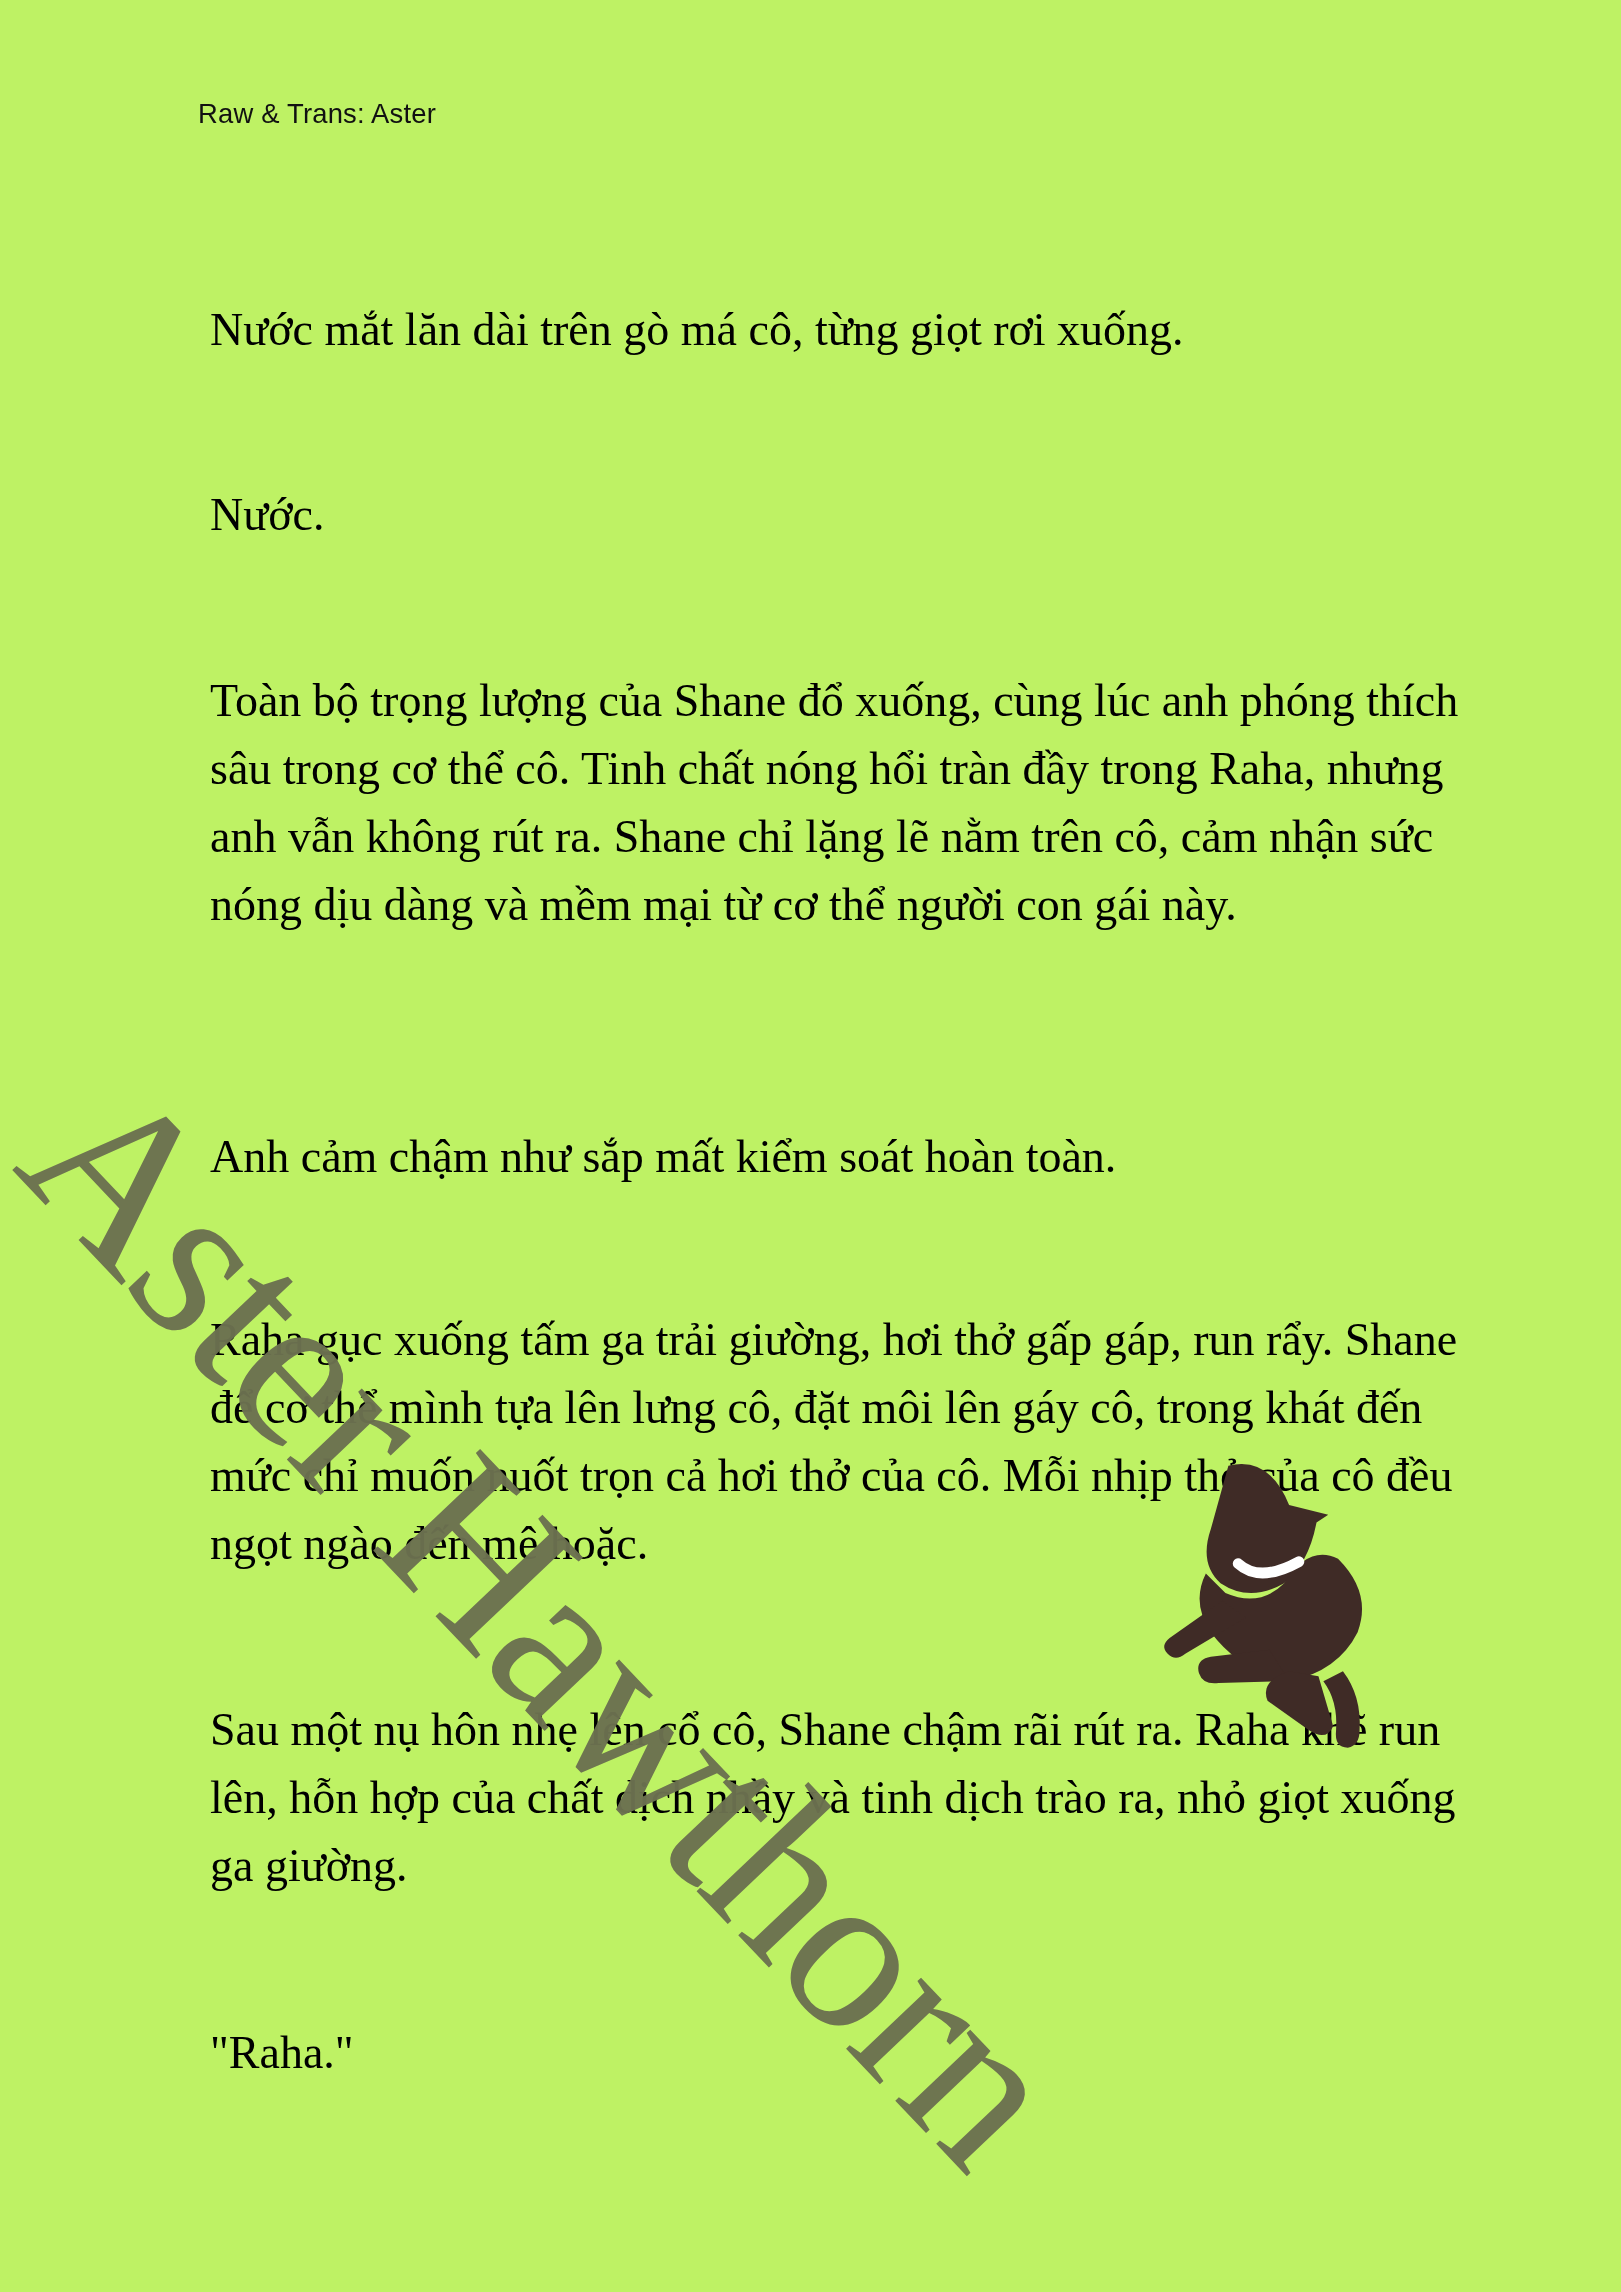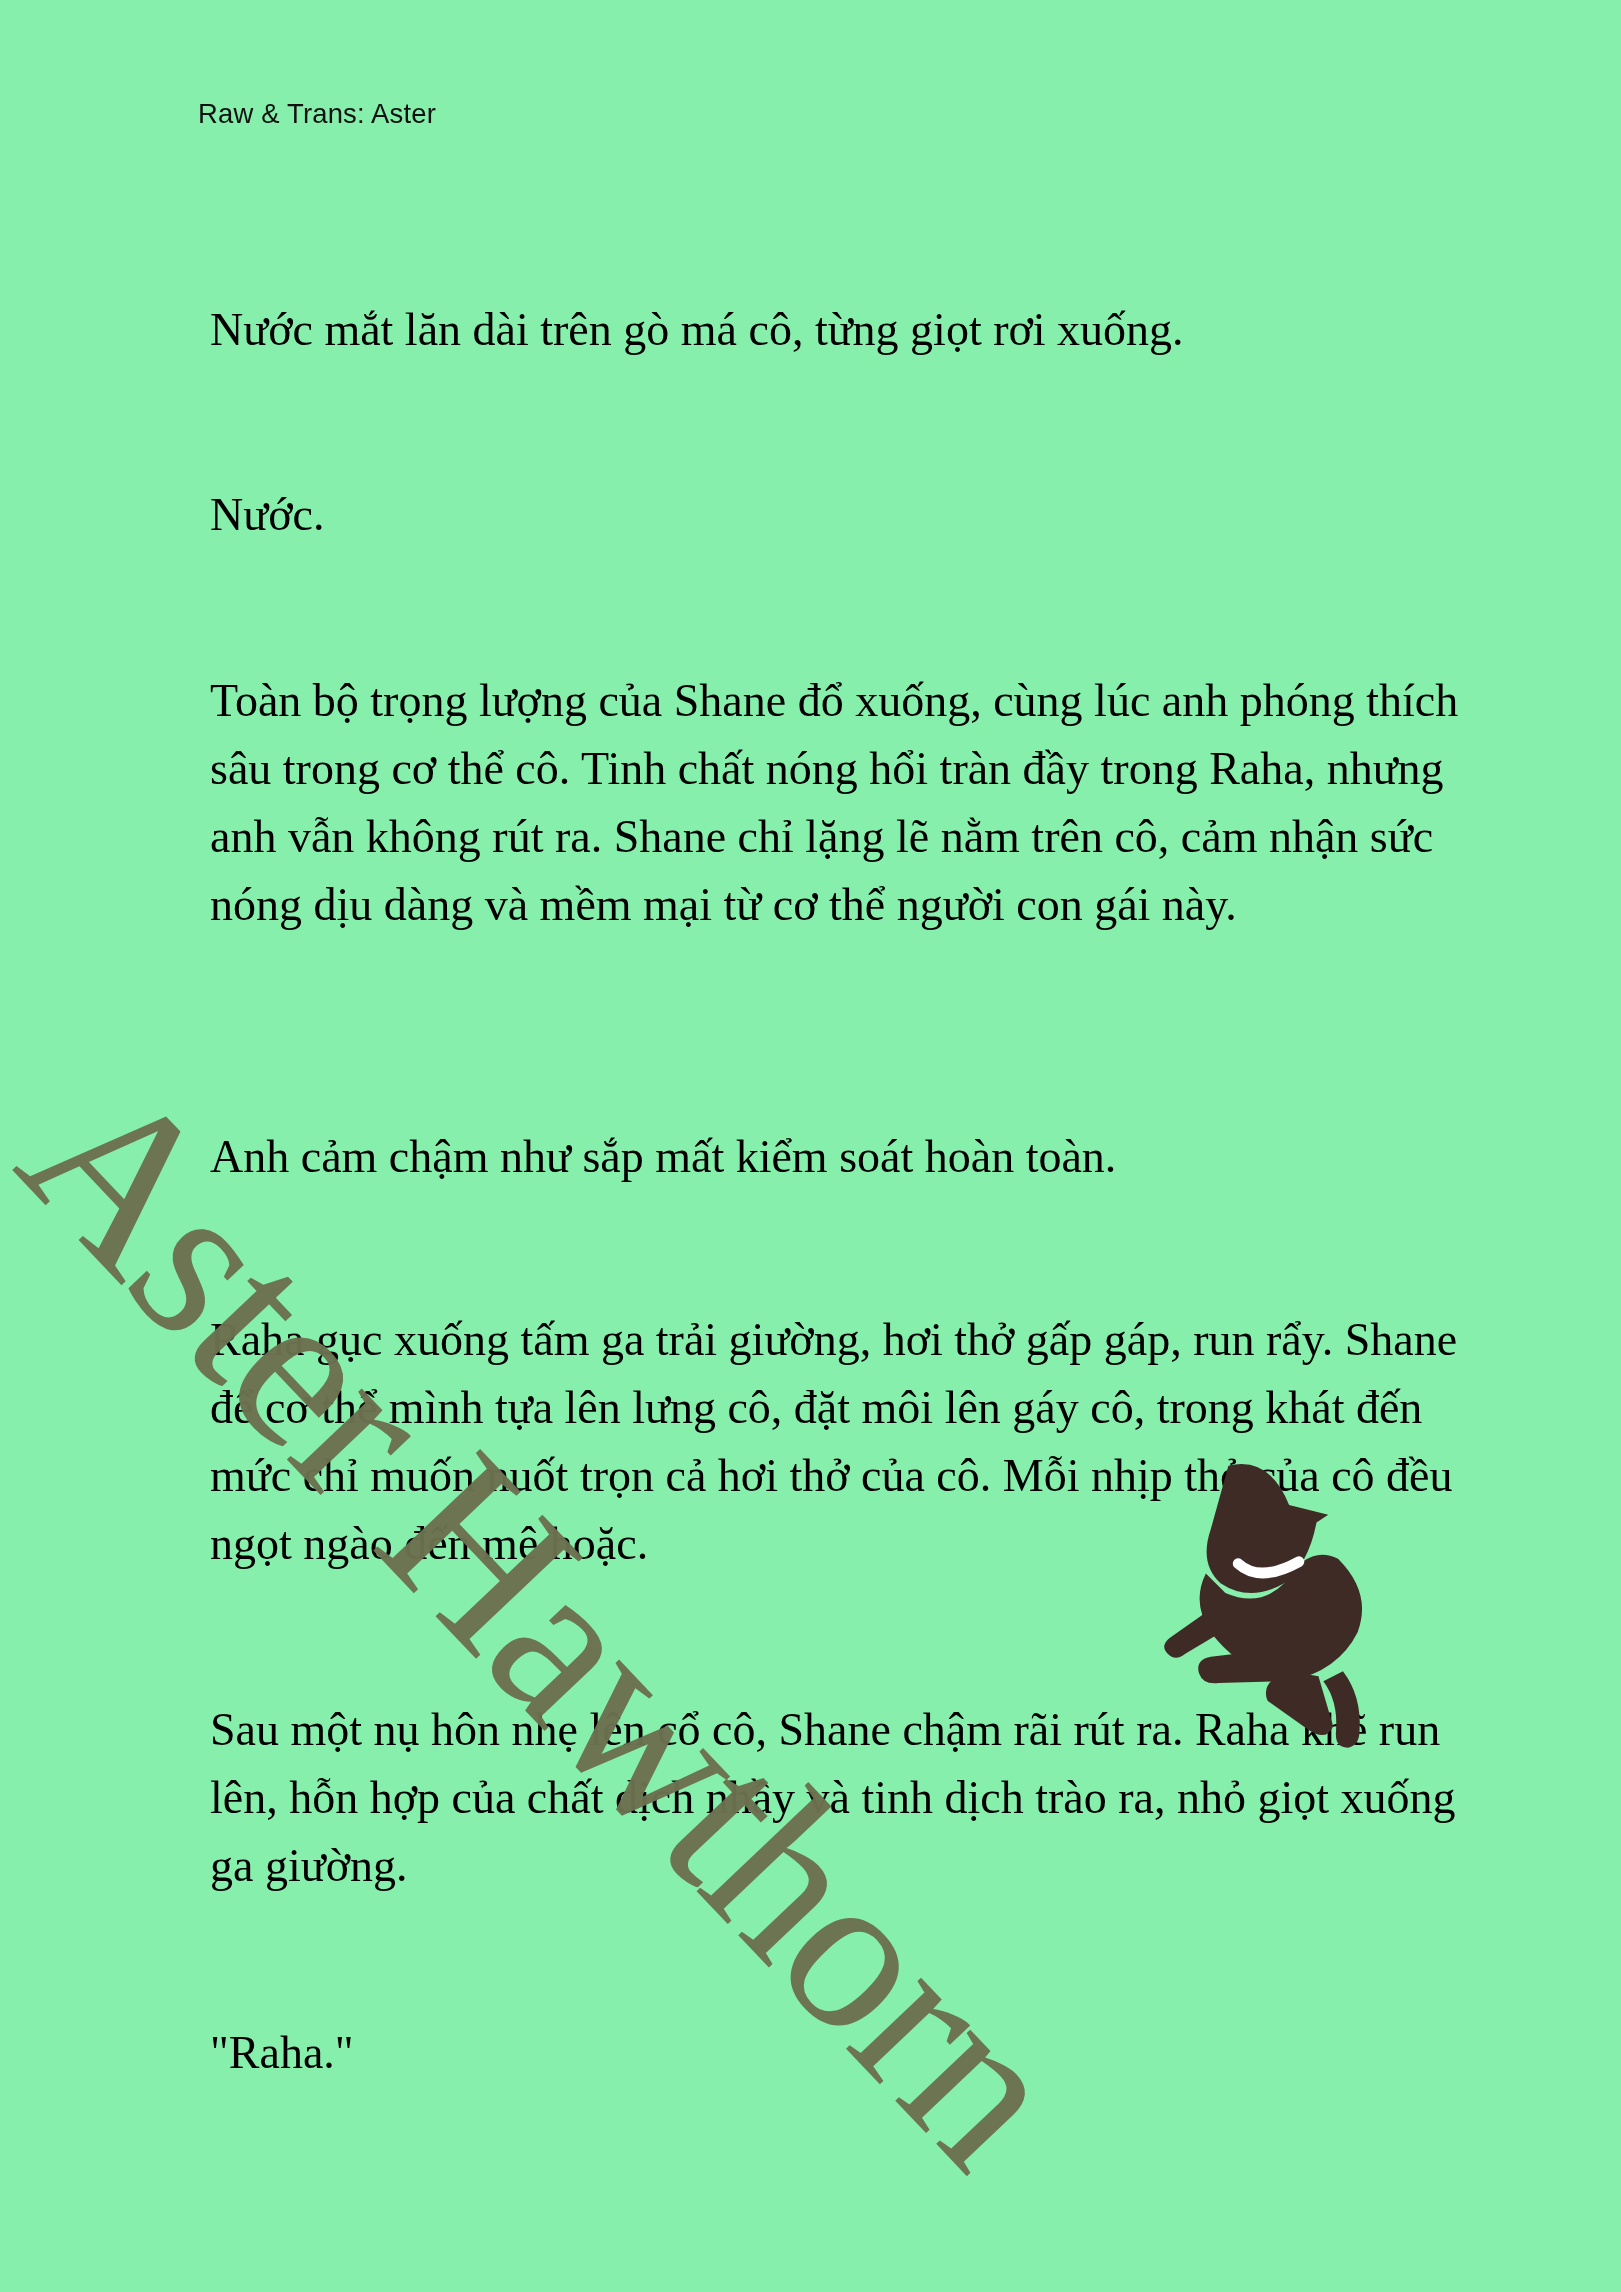--- a/index.html
+++ b/index.html
@@ -1,17 +1,17 @@
 <!DOCTYPE html>
 <html><head>
 <meta charset="utf-8">
 <style>
   html, body { margin: 0; padding: 0; background: #ffffff; }
   body { width: 1621px; height: 2293px; position: relative; overflow: hidden; }
-  .page { position: absolute; inset: 0; background: #86efac; }
+  .page { position: absolute; inset: 0; background: #bef264; }
   .header {
     position: absolute; left: 198px; top: 98px;
     font-family: "Liberation Sans", sans-serif; font-size: 27.4px; color: #111;
     letter-spacing: 0.2px;
   }
   .para {
     position: absolute; left: 198px; width: 1264px;
     font-family: "Liberation Serif", serif; font-size: 46px; line-height: 68px;
     color: #000; margin: 12px; z-index: 1;
   }

